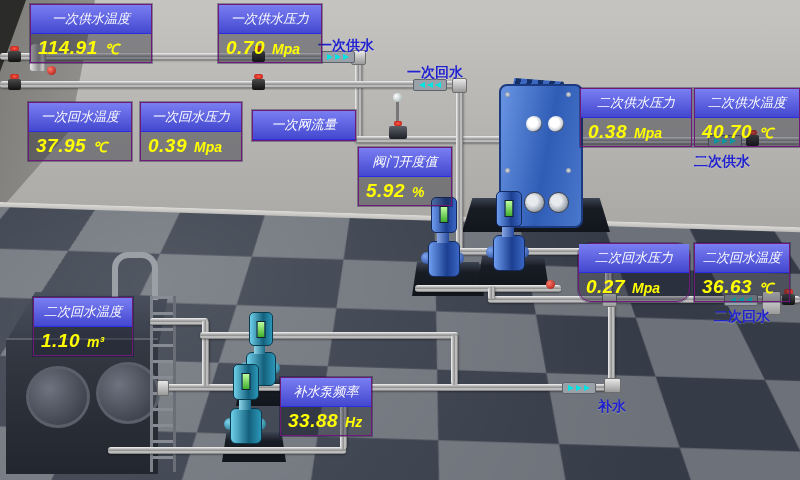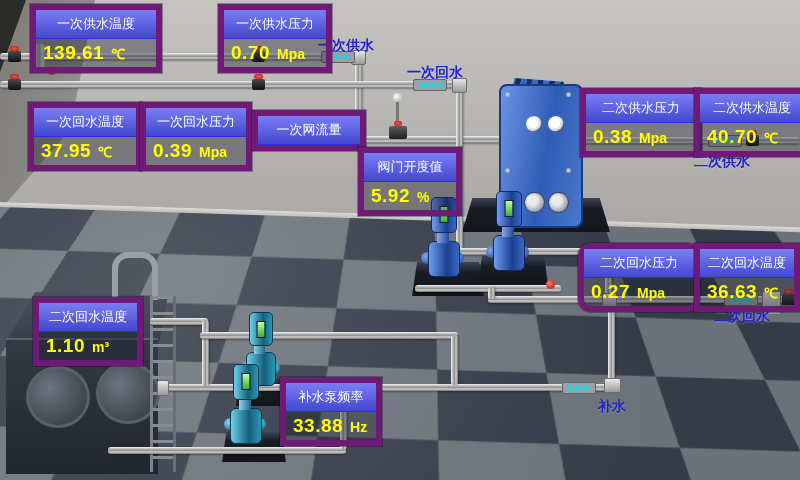--- a/index.html
+++ b/index.html
@@ -105,22 +105,22 @@
   .hatch{position:absolute;width:58px;height:56px;border-radius:50%;z-index:22;
         border:3px solid #5a606a;
         background:radial-gradient(circle at 35% 35%,#6e747f,#474c57 60%,#2f333b);}
   .ladder{position:absolute;left:150px;top:296px;width:20px;height:176px;z-index:23;
         border-left:3px solid #7d828b;border-right:3px solid #696e77;
         background:repeating-linear-gradient(#868b94 0 3px,transparent 3px 16px);}
   .vent{position:absolute;left:112px;top:252px;width:34px;height:42px;z-index:22;
         border:6px solid #9aa0a6;border-bottom:none;border-radius:16px 16px 0 0;}
 
   
-  .gauge{position:absolute;border:6px solid #701a75;z-index:50;
-        background:rgba(26,30,44,.38);box-shadow:0 0 0 1px rgba(10,10,60,.35);}
+  .gauge{position:absolute;border:1px solid #701a75;z-index:50;
+        background:rgba(26,30,44,.38);box-shadow:0 0 0 1px rgba(10,10,60,.35);font-style:italic;}
   .gauge .hd{background:linear-gradient(#7a7ef2,#4348cf);color:#fff;font-size:13px;
         text-align:center;padding:5px 2px;border-bottom:1px solid #2a2ee0;white-space:nowrap;}
   .gauge .val{display:flex;align-items:baseline;gap:7px;padding:3px 7px;color:#ffff00;}
   .gauge .num{font-size:19px;font-weight:bold;letter-spacing:.5px;}
   .gauge .unit{font-size:14px;font-weight:bold;}
   .plabel{position:absolute;color:#2022d0;font-size:14px;font-weight:bold;z-index:45;
         white-space:nowrap;text-shadow:0 1px 1px rgba(255,255,255,.25);}
 </style>
 </head>
 <body>
@@ -258,21 +258,21 @@
 
   <div class="plabel" style="left:318px;top:37px;">一次供水</div>
   <div class="plabel" style="left:407px;top:64px;">一次回水</div>
   <div class="plabel" style="left:694px;top:153px;">二次供水</div>
   <div class="plabel" style="left:714px;top:308px;">二次回水</div>
   <div class="plabel" style="left:598px;top:398px;">补水</div>
 
   <div class="gauge" style="left:30px;top:4px;width:120px;">
     <div class="hd">一次供水温度</div>
     <div class="val">
-        <span class="num">139.61</span>
+        <span class="num">114.91</span>
         <span class="unit">℃</span>
       </div>
   </div>
   <div class="gauge" style="left:218px;top:4px;width:102px;">
     <div class="hd">一次供水压力</div>
     <div class="val">
         <span class="num">0.70</span>
         <span class="unit">Mpa</span>
       </div>
   </div>

